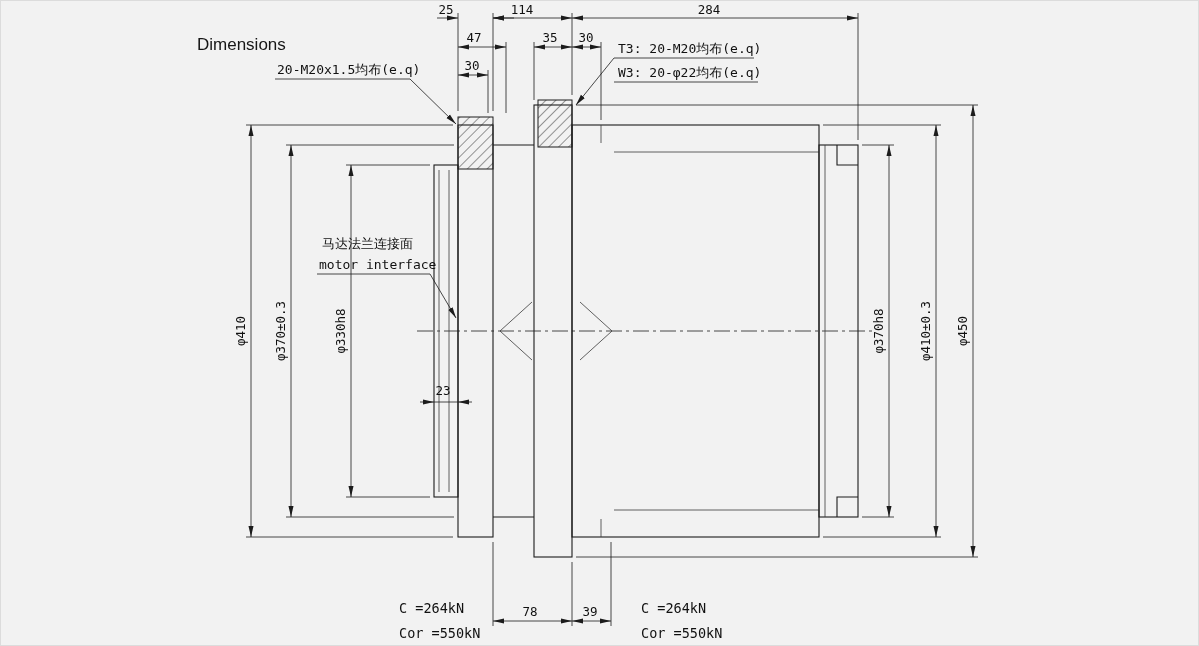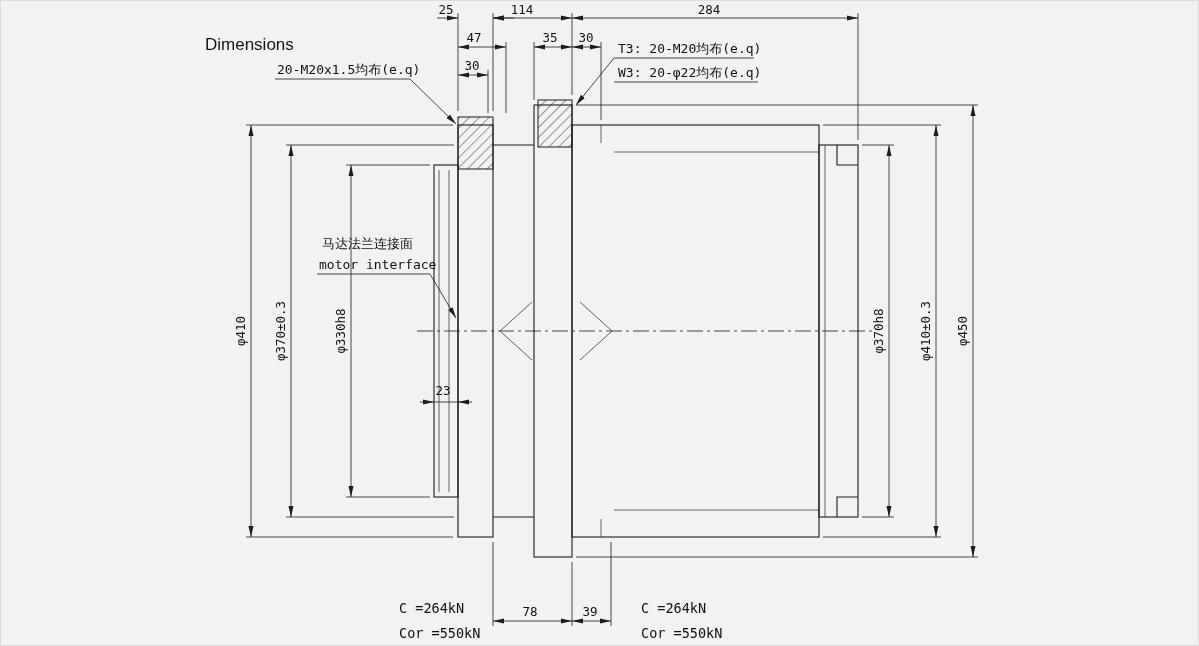--- a/index.html
+++ b/index.html
@@ -6,21 +6,21 @@
   .screen{
     position:relative;
     width:1199px;height:646px;
     background:#f2f2f2;
     border:1px solid #dcdcdc;
     box-sizing:border-box;
     overflow:hidden;
     font-family:"DejaVu Sans Mono", monospace;
   }
   .title{
-    position:absolute;left:204px;top:34px;
+    position:absolute;left:196px;top:34px;
     font-family:"Liberation Sans", sans-serif;
     font-size:17px;font-weight:500;color:#161616;
   }
   svg{position:absolute;left:0;top:0;}
   .outline{stroke:#1c1c1c;stroke-width:1.1;fill:none;}
   .thin{stroke:#1c1c1c;stroke-width:0.8;fill:none;}
   .inner{stroke:#3a3a3a;stroke-width:0.8;fill:none;}
   .center{stroke:#333;stroke-width:0.9;fill:none;stroke-dasharray:16 4 3 4;}
   .dim{font:12.5px "DejaVu Sans Mono", monospace;fill:#111;}
   .lbl{font:13px "DejaVu Sans Mono", monospace;fill:#111;}

